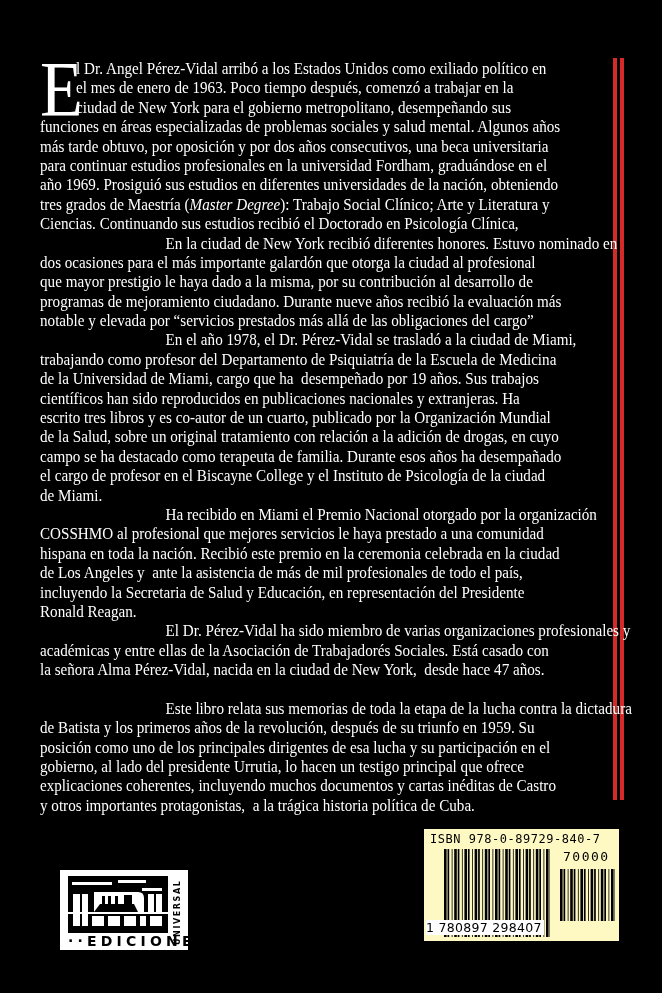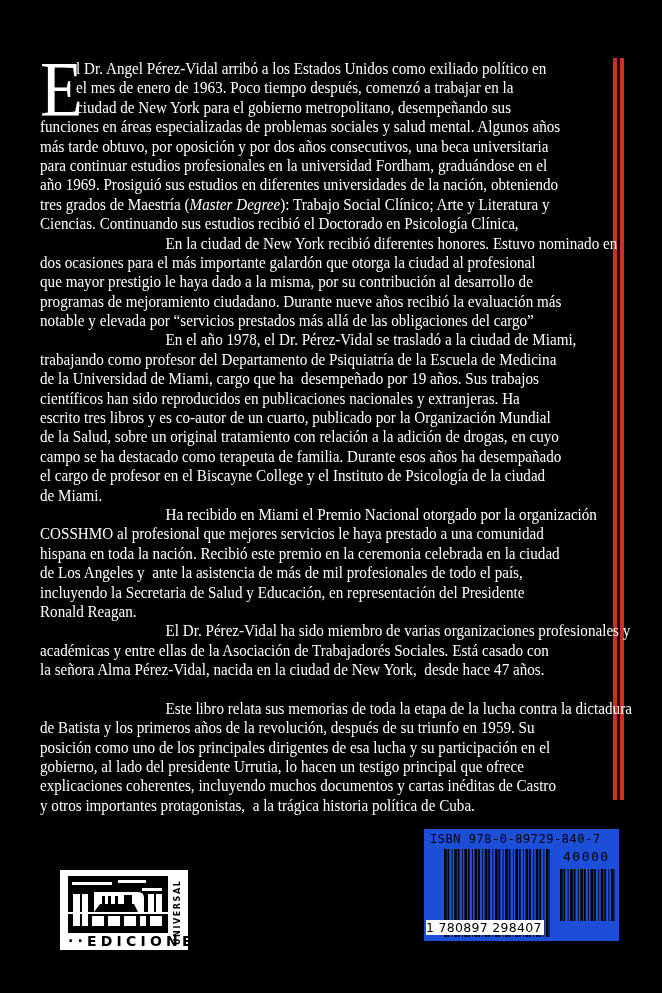--- a/index.html
+++ b/index.html
@@ -21,21 +21,21 @@
   .line.blank { height: 19.4px; }
   .dropcap {
     position: absolute; left: 40px; top: 56px; font-size: 78px; line-height: 66px;
     font-family: "Liberation Serif", serif; color: #fff; transform: scaleX(0.9); transform-origin: 0 0;
   }
   i { font-style: italic; }
 
   
   .barcode-box {
     position: absolute; left: 424px; top: 829px; width: 195px; height: 112px;
-    background: #1d4ed8; color: #000;
+    background: #fef9c3; color: #000;
   }
   .isbn-label {
     position: absolute; left: 6px; top: 2px; font-family: "DejaVu Sans Mono", monospace;
     font-size: 13px; letter-spacing: 0.6px; transform: scaleX(0.92); transform-origin: 0 0;
   }
   .bars-main { position: absolute; left: 20px; top: 20px; width: 106px; height: 88px; }
   .bars-addon { position: absolute; left: 136px; top: 40px; width: 55px; height: 52px; }
   .addon-digits {
     position: absolute; left: 139px; top: 20px; font-family: "DejaVu Sans Mono", monospace;
     font-size: 13px; letter-spacing: 1.5px;
@@ -138,21 +138,21 @@
       <rect x="79.10000000000001" y="0" width="0.8" height="88" fill="#000"></rect>
       <rect x="81.60000000000001" y="0" width="2.6" height="88" fill="#000"></rect>
       <rect x="85.10000000000001" y="0" width="1.7000000000000002" height="88" fill="#000"></rect>
       <rect x="89.30000000000001" y="0" width="0.8" height="88" fill="#000"></rect>
       <rect x="91.80000000000001" y="0" width="2.6" height="88" fill="#000"></rect>
       <rect x="95.30000000000001" y="0" width="1.7000000000000002" height="88" fill="#000"></rect>
       <rect x="99.50000000000001" y="0" width="0.8" height="88" fill="#000"></rect>
       <rect x="102.00000000000001" y="0" width="2.6" height="88" fill="#000"></rect>
       <rect x="105.50000000000001" y="0" width="0.4999999999999858" height="88" fill="#000"></rect>
     </svg>
-  <div class="addon-digits">40000</div>
+  <div class="addon-digits">70000</div>
   <svg class="bars-addon" viewBox="0 0 55 52" preserveAspectRatio="none">
       <rect x="0" y="0" width="2.6" height="52" fill="#000"></rect>
       <rect x="3.5" y="0" width="1.7000000000000002" height="52" fill="#000"></rect>
       <rect x="7.7" y="0" width="0.8" height="52" fill="#000"></rect>
       <rect x="10.2" y="0" width="2.6" height="52" fill="#000"></rect>
       <rect x="13.7" y="0" width="1.7000000000000002" height="52" fill="#000"></rect>
       <rect x="17.9" y="0" width="0.8" height="52" fill="#000"></rect>
       <rect x="20.4" y="0" width="2.6" height="52" fill="#000"></rect>
       <rect x="23.9" y="0" width="1.7000000000000002" height="52" fill="#000"></rect>
       <rect x="28.099999999999998" y="0" width="0.8" height="52" fill="#000"></rect>

